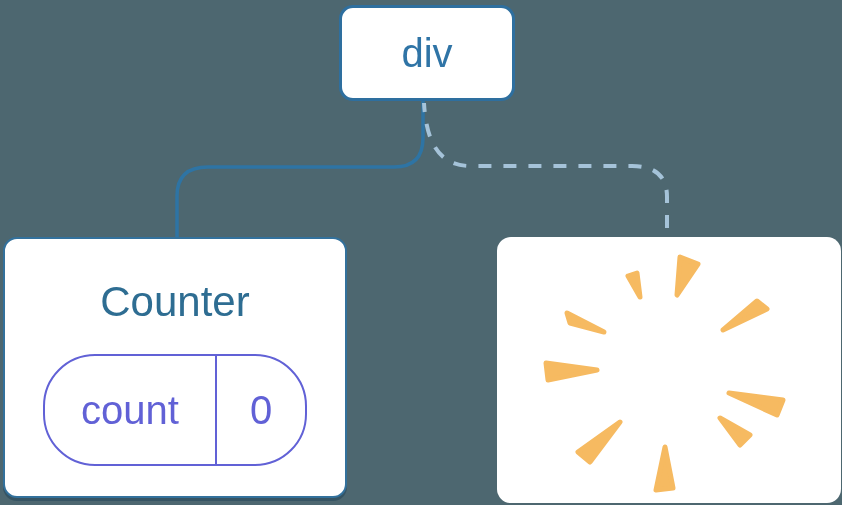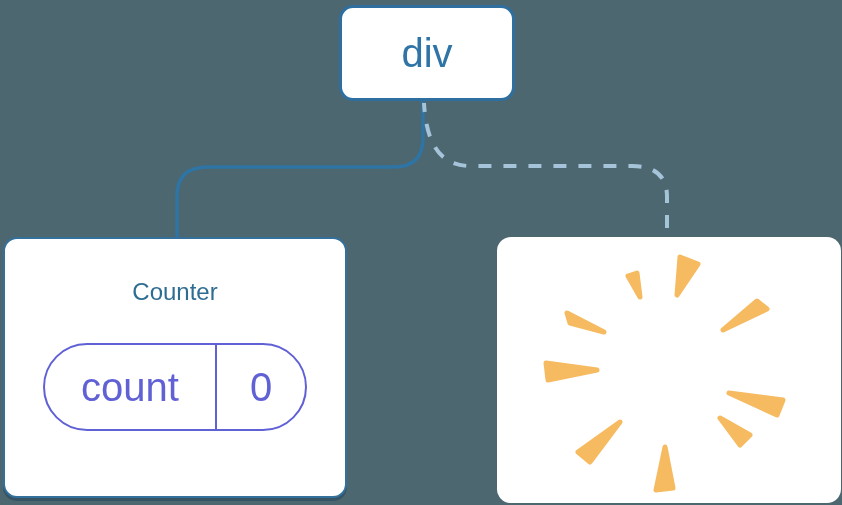--- a/index.html
+++ b/index.html
@@ -57,28 +57,28 @@
   }
   .card-counter {
     left: 3px; top: 237px;
     width: 344px; height: 261px;
     border: 2px solid var(--card-border);
     box-shadow: 0 3px 0 rgba(26, 61, 84, 0.45);
     display: flex; flex-direction: column; align-items: center;
   }
   .counter-title {
     margin-top: 40px;
-    font-size: 24px;
+    font-size: 42px;
     font-weight: 500;
     line-height: 1.1;
     color: var(--title-text);
   }
   .state-pill {
-    margin-top: 38px;
-    width: 264px; height: 88px;
+    margin-top: 29px;
+    width: 264px; height: 112px;
     box-sizing: border-box;
     border: 2.5px solid var(--state-accent);
     border-radius: 52px;
     display: flex;
     color: var(--state-accent);
     font-size: 40px;
     overflow: hidden;
   }
   .state-key {
     flex: 1;

